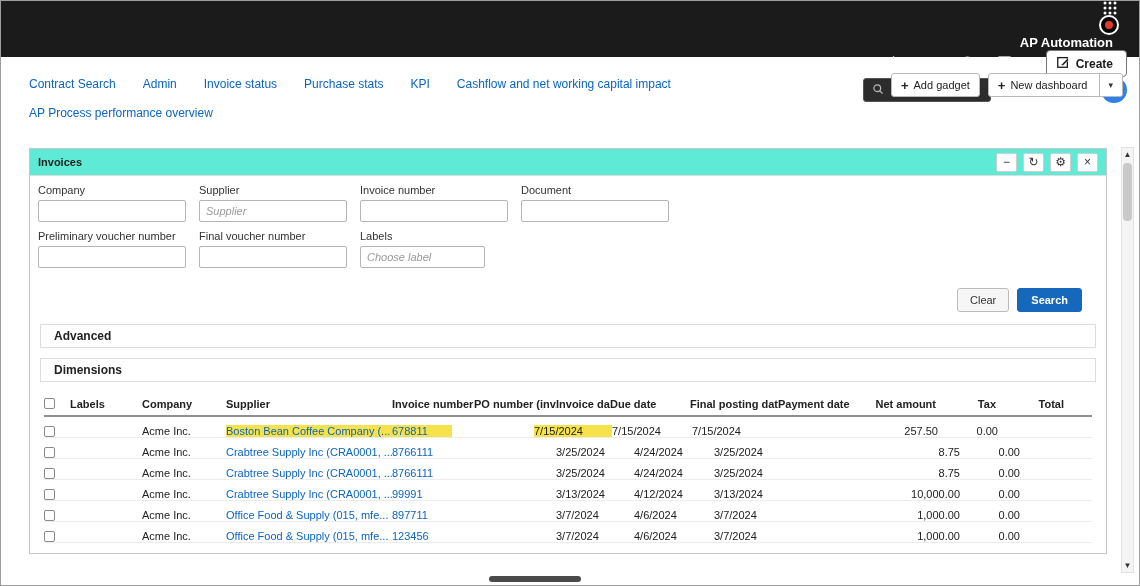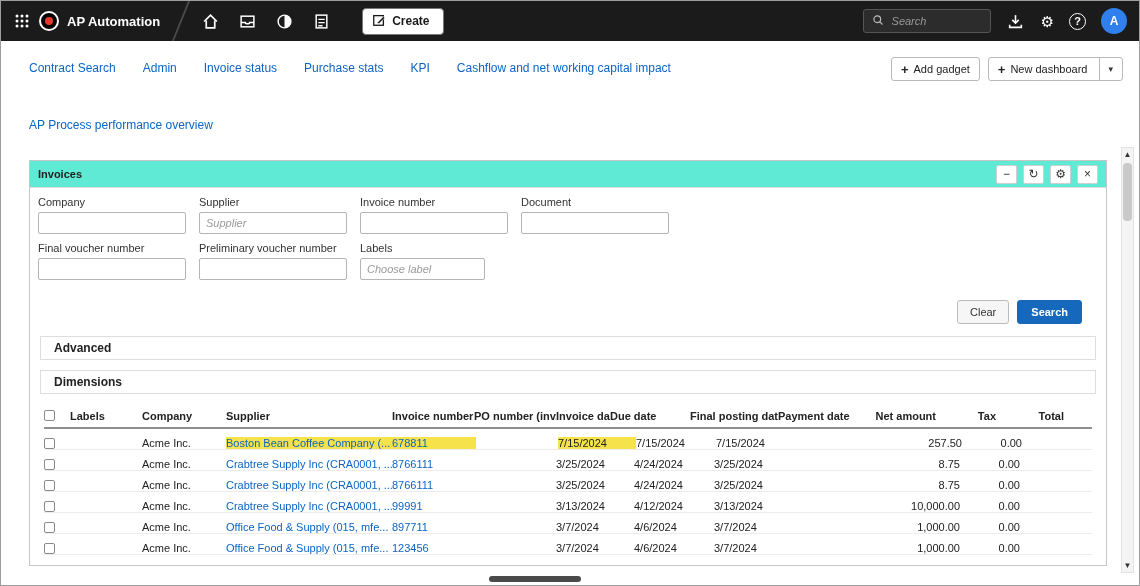--- a/index.html
+++ b/index.html
@@ -3,21 +3,21 @@
 <meta charset="utf-8">
 <style>
   :root{
     --link:#0b64c4; --btnblue:#1668bd; --hl:#f6e34b; --avatar:#2f80ed; --topbar:#1b1b1b;
   }
   *{box-sizing:border-box;}
   body{margin:0;background:#e9e9e9;font-family:"Liberation Sans",sans-serif;}
   .screen{position:relative;width:1140px;height:586px;border:1px solid #9e9e9e;background:#fff;overflow:hidden;}
 
   
-  .topbar{height:40px;background:var(--topbar);display:flex;align-items:center;padding:0 12px;}
+  .topbar{height:56px;background:var(--topbar);display:flex;align-items:flex-end;padding:0 12px;flex-direction:column;}
   .waffle{margin:0 10px 0 2px;display:flex;cursor:pointer;}
   .logo{width:20px;height:20px;border-radius:50%;background:#050505;border:2px solid #fff;position:relative;margin-right:8px;flex:none;}
   .logo::after{content:"";position:absolute;left:4px;top:4px;width:8px;height:8px;border-radius:50%;background:#e03a2f;}
   .app-title{color:#fff;font-weight:bold;font-size:13px;margin-right:14px;white-space:nowrap;}
   .diag{width:0;height:40px;border-left:2px solid #4a4a4a;transform:skewX(-22deg);margin:0 18px 0 6px;}
   .tb-nav{display:flex;align-items:center;gap:17px;}
   .icon-btn{width:20px;height:20px;display:flex;align-items:center;justify-content:center;cursor:pointer;}
   .create-btn{margin-left:14px;display:flex;align-items:center;gap:6px;background:#fff;border:1px solid #777;border-radius:4px;padding:4px 13px 4px 9px;font-size:12px;font-weight:bold;color:#1b1b1b;cursor:pointer;}
   .tb-right{margin-left:auto;display:flex;align-items:center;gap:15px;}
   .searchbox{display:flex;align-items:center;gap:6px;background:#2c2c2c;border:1px solid #555;border-radius:3px;height:24px;padding:0 8px;width:128px;}
@@ -25,21 +25,21 @@
   .searchbox input::placeholder{color:#999;font-style:italic;}
   .tb-glyph{color:#fff;font-size:15px;line-height:1;cursor:pointer;}
   .help-btn{width:17px;height:17px;border:1.5px solid #fff;border-radius:50%;color:#fff;font-size:11px;font-weight:bold;display:flex;align-items:center;justify-content:center;cursor:pointer;}
   .avatar{width:26px;height:26px;border-radius:50%;background:var(--avatar);color:#fff;font-weight:bold;font-size:12px;display:flex;align-items:center;justify-content:center;cursor:pointer;}
 
   
   .dash{position:relative;padding:12px 14px 0 28px;}
   .tabs{display:flex;align-items:center;flex-wrap:nowrap;}
   .tab{font-size:12px;color:var(--link);margin-right:27px;cursor:pointer;padding:8px 0;white-space:nowrap;}
   .tab.active{color:#222;border:1px solid #c9c9c9;background:#fff;padding:8px 12px;margin-right:22px;}
-  .tabs2 .tab{padding:7px 0 6px 0;margin-top:28px;}
+  .tabs2 .tab{padding:7px 0 6px 0;}
   .dash-actions{position:absolute;right:16px;top:16px;display:flex;gap:8px;}
   .btn-light{display:flex;align-items:center;gap:5px;background:#fff;border:1px solid #b9b9b9;border-radius:3px;font-size:11px;color:#222;padding:0 9px;height:24px;cursor:pointer;white-space:nowrap;}
   .btn-light .plus{font-weight:bold;font-size:13px;}
   .split-caret{border-left:1px solid #b9b9b9;margin-left:7px;padding-left:8px;font-size:9px;color:#333;align-self:stretch;display:flex;align-items:center;}
 
   
   .panel{margin:22px 32px 0 28px;border:1px solid #c6c6c6;background:#fff;}
   .panel-header{display:flex;align-items:center;height:27px;padding:0 8px;border-bottom:1px solid #ddd;background:#5eead4;}
   .panel-title{font-size:11px;font-weight:bold;color:#222;}
   .panel-controls{margin-left:auto;display:flex;gap:6px;}
@@ -209,25 +209,25 @@
           <div class="field-label">Invoice number</div>
           <input class="field-input" style="">
         </div>
         <div class="field">
           <div class="field-label">Document</div>
           <input class="field-input" style="">
         </div>
       </div>
     <div class="filters row2">
         <div class="field">
+          <div class="field-label">Preliminary voucher number</div>
+          <input class="field-input" style="">
+        </div>
+        <div class="field">
           <div class="field-label">Final voucher number</div>
-          <input class="field-input" style="">
-        </div>
-        <div class="field">
-          <div class="field-label">Preliminary voucher number</div>
           <input class="field-input" style="">
         </div>
         <div class="field">
           <div class="field-label">Labels</div>
           <input class="field-input" placeholder="Choose label" style="">
         </div>
       </div>
 
     <div class="filter-actions">
       <button class="clear-btn">Clear</button>
@@ -260,21 +260,21 @@
           <div class="cell num" style="width: 68px;">Total</div>
         </div>
       <div class="t-body">
           <div class="t-row">
             <div class="cell cb">
               <div class="checkbox"></div>
             </div>
             <div class="cell" style="width: 72px;"></div>
             <div class="cell" style="width: 84px;">Acme Inc.</div>
             <div class="cell link hl" style="width: 166px;">Boston Bean Coffee Company (...</div>
-            <div class="cell link hl" style="width: 84px;">678811</div>
+            <div class="cell link hl" style="width: 60px;">678811</div>
             <div class="cell" style="width: 82px;"></div>
             <div class="cell hl" style="width: 78px;">7/15/2024</div>
             <div class="cell" style="width: 80px;">7/15/2024</div>
             <div class="cell" style="width: 88px;">7/15/2024</div>
             <div class="cell" style="width: 72px;"></div>
             <div class="cell num" style="width: 92px;">257.50</div>
             <div class="cell num" style="width: 60px;">0.00</div>
             <div class="cell num" style="width: 68px;"></div>
           </div>
           <div class="t-row">

